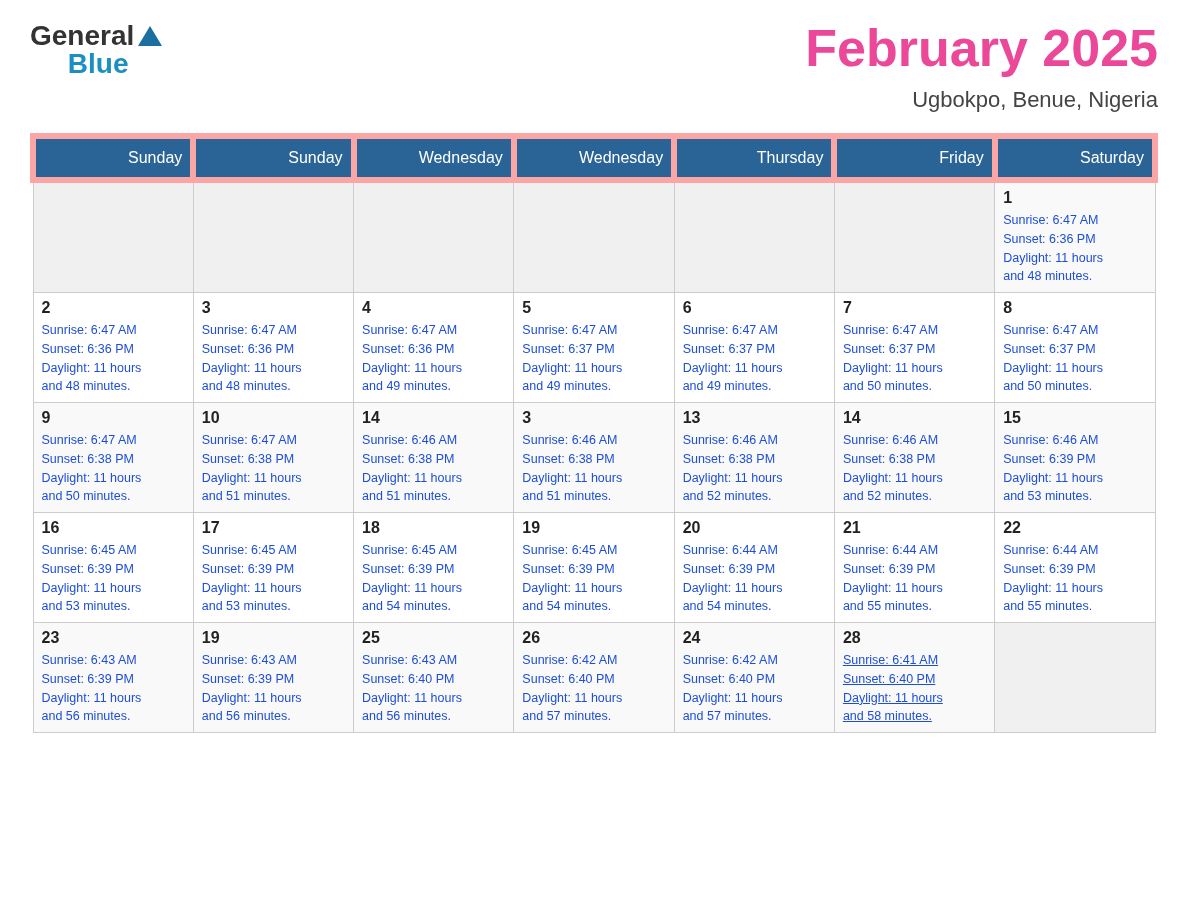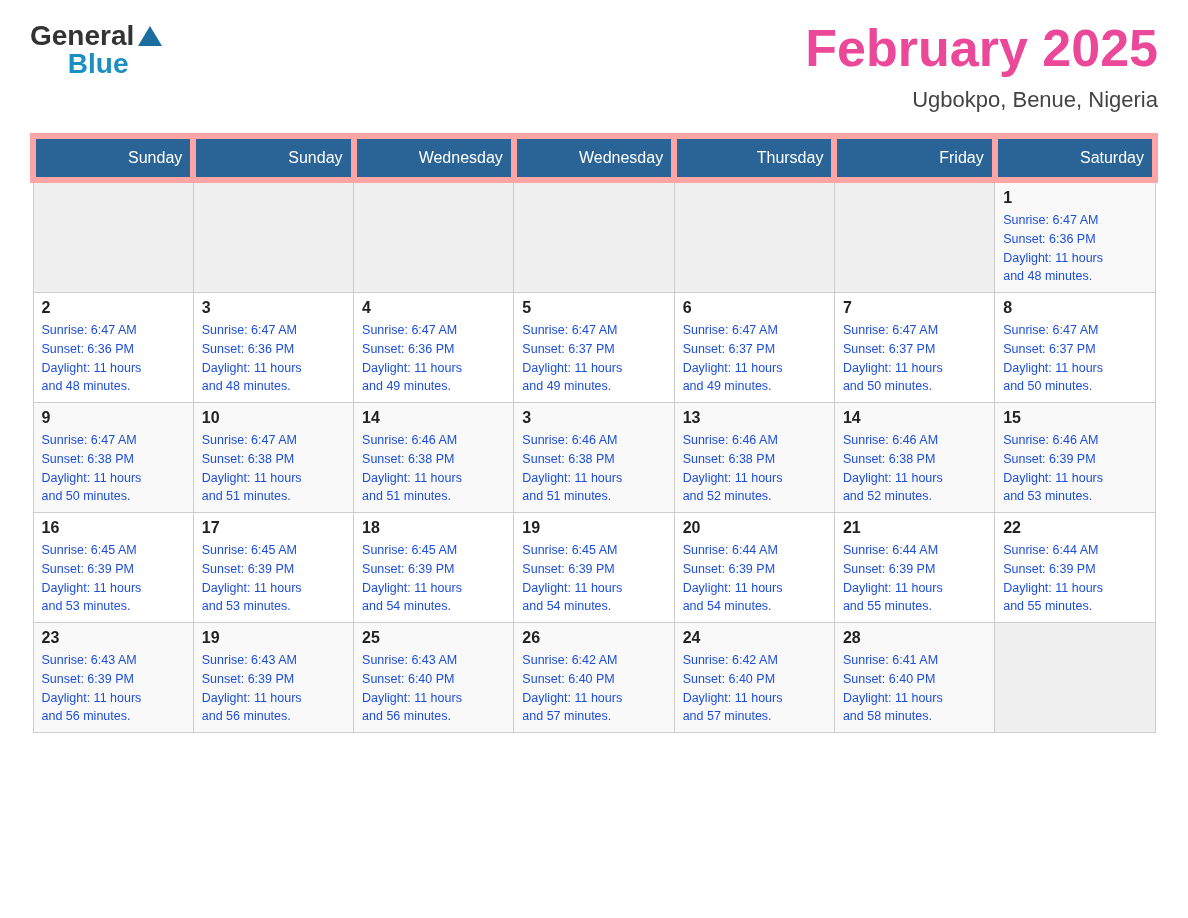--- a/index.html
+++ b/index.html
@@ -333,21 +333,21 @@
         </td>
         <td>
           <span class="day-number">24</span>
           <div class="day-info" style="white-space: pre-line;">Sunrise: 6:42 AM
 Sunset: 6:40 PM
 Daylight: 11 hours
 and 57 minutes.</div>
         </td>
         <td>
           <span class="day-number">28</span>
-          <div class="day-info" style="white-space: pre-line;">Sunrise: 6:41 AM
+          <div class="day-info" style="white-space: pre-line; text-decoration: underline;">Sunrise: 6:41 AM
 Sunset: 6:40 PM
 Daylight: 11 hours
 and 58 minutes.</div>
         </td>
         <td class="empty-cell"></td>
       </tr>
     </tbody>
 </table>
 
 </body></html>

